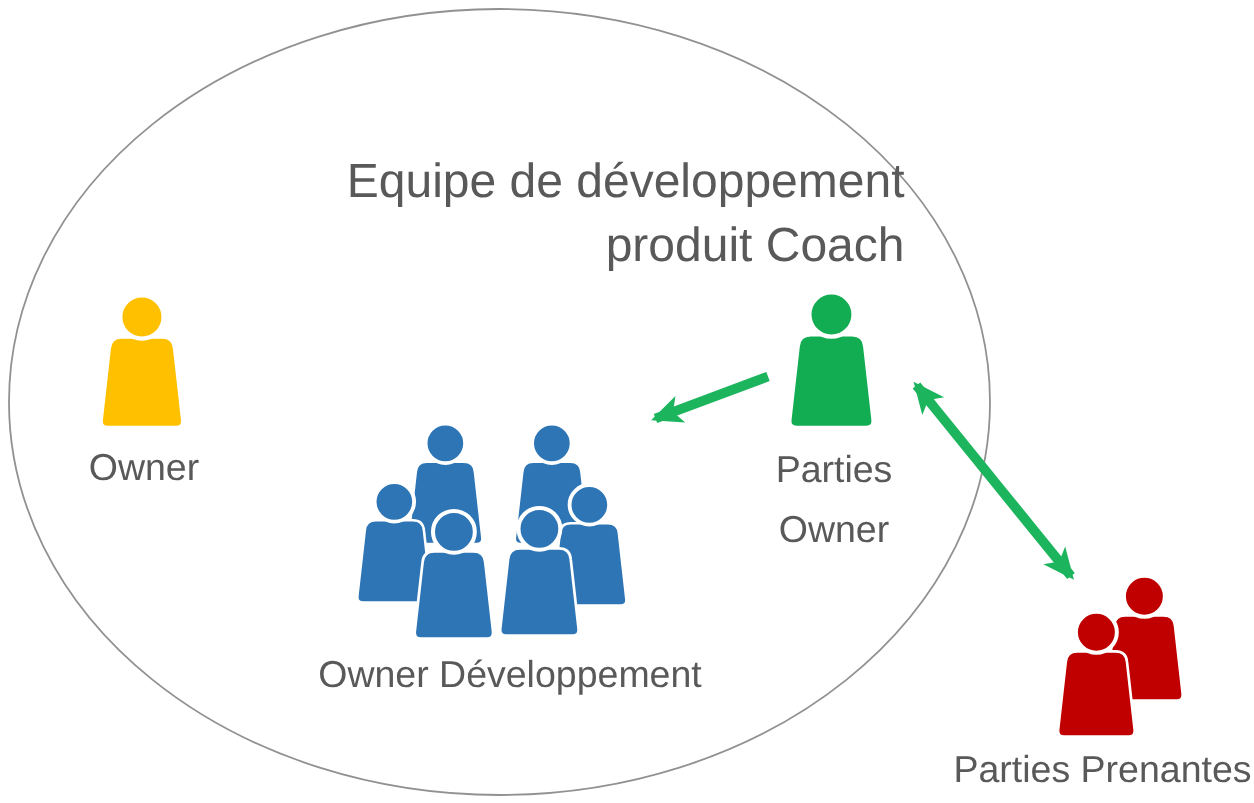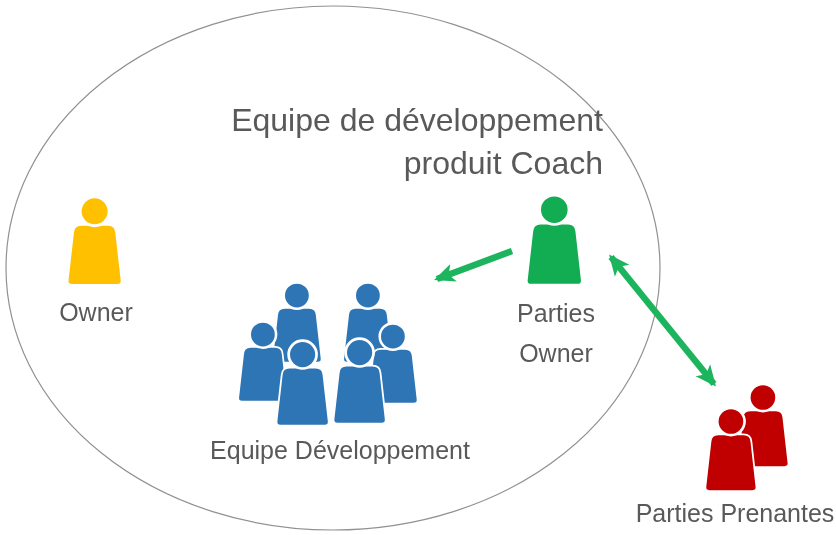--- a/index.html
+++ b/index.html
@@ -100,17 +100,17 @@
 
   <div class="lbl lbl-coach">
     <div>Owner</div>
   </div>
 
   <div class="lbl lbl-po">
     <div>Parties</div>
     <div>Owner</div>
   </div>
 
-  <div class="lbl lbl-team">Equipe Développement</div>
+  <div class="lbl lbl-team">Owner Développement</div>
 
   <div class="lbl lbl-stakeholders">Parties Prenantes</div>
 
 </div>
 
 </body></html>

